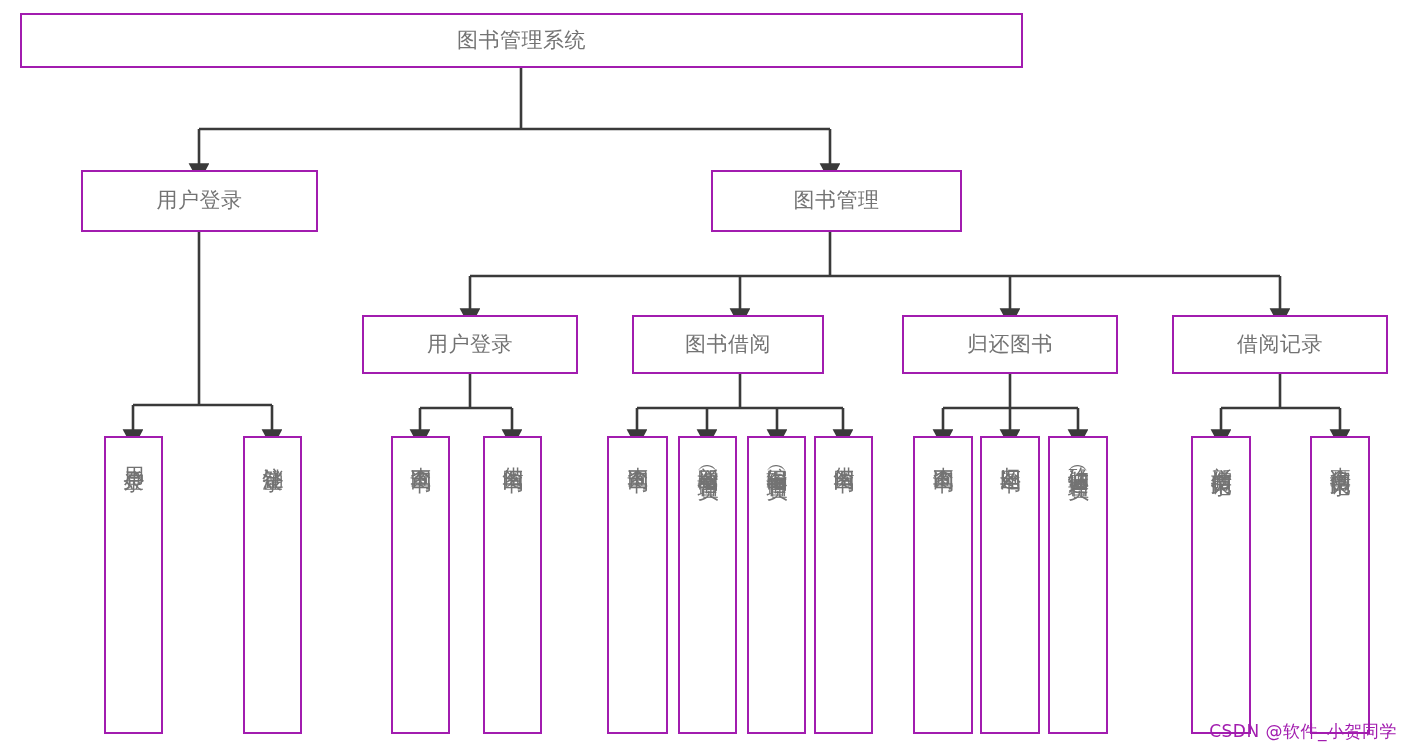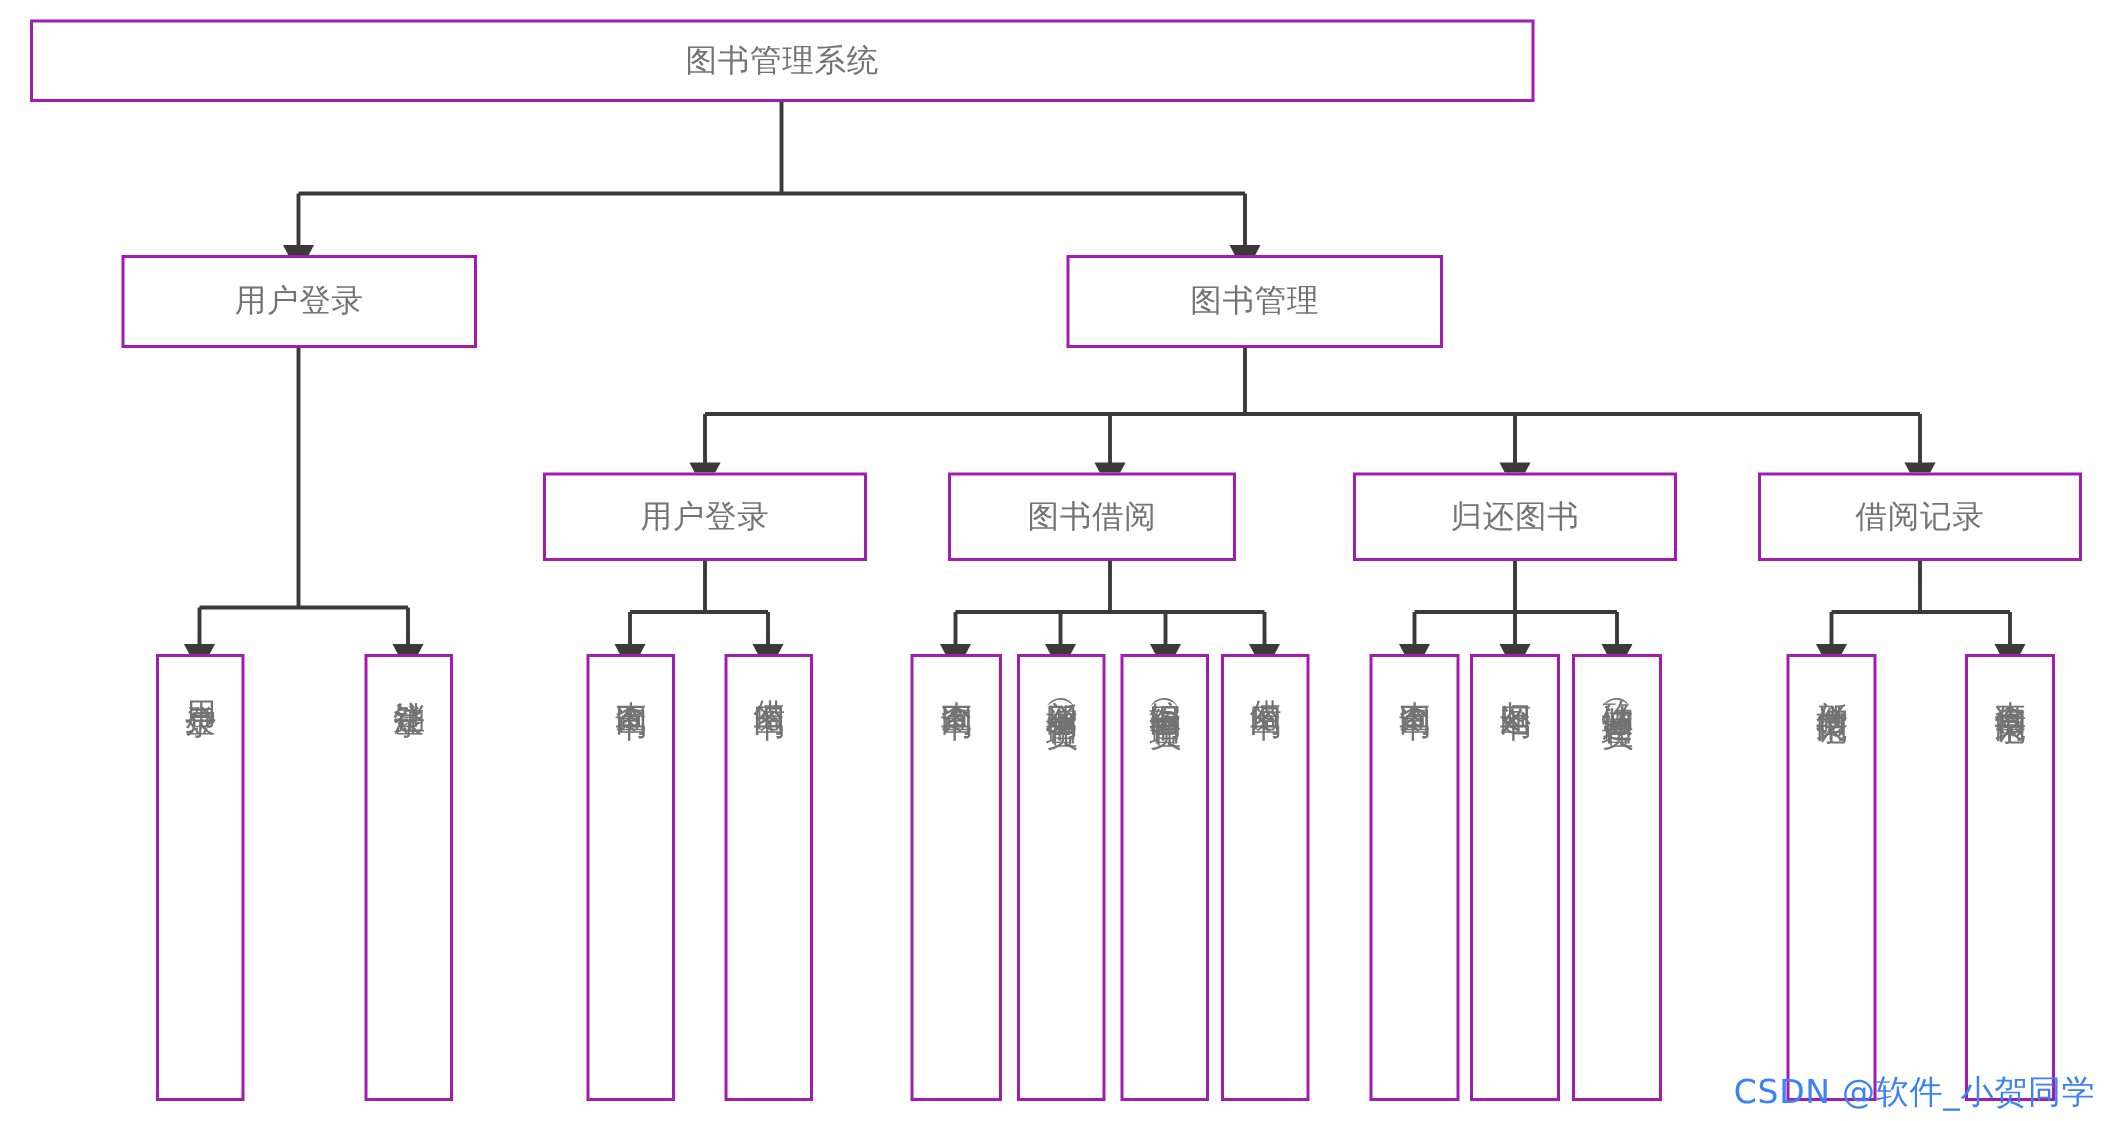--- a/index.html
+++ b/index.html
@@ -58,22 +58,22 @@
     text-orientation: upright;
     font-size: 21px;
     line-height: 1.18;
     letter-spacing: 2px;
     white-space: nowrap;
   }
   #watermark {
     position: absolute;
     right: 8px;
     bottom: 4px;
-    font-size: 22px;
-    color: #3b82f6;
+    font-size: 17px;
+    color: #a21caf;
     z-index: 5;
     white-space: nowrap;
     letter-spacing: 0.5px;
   }
 </style>
 </head>
 <body>
 
 <div id="canvas">
 

